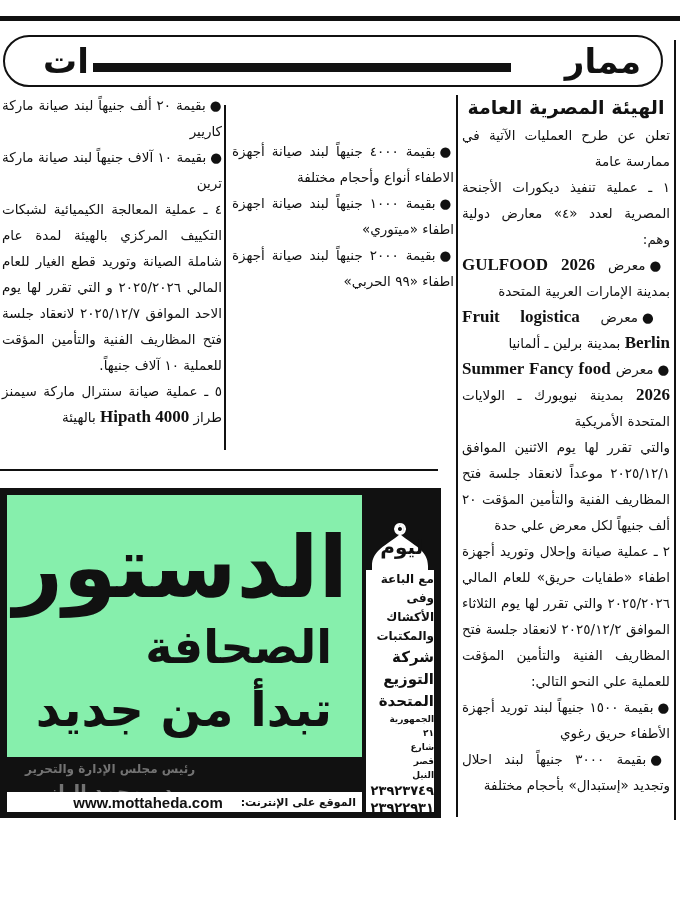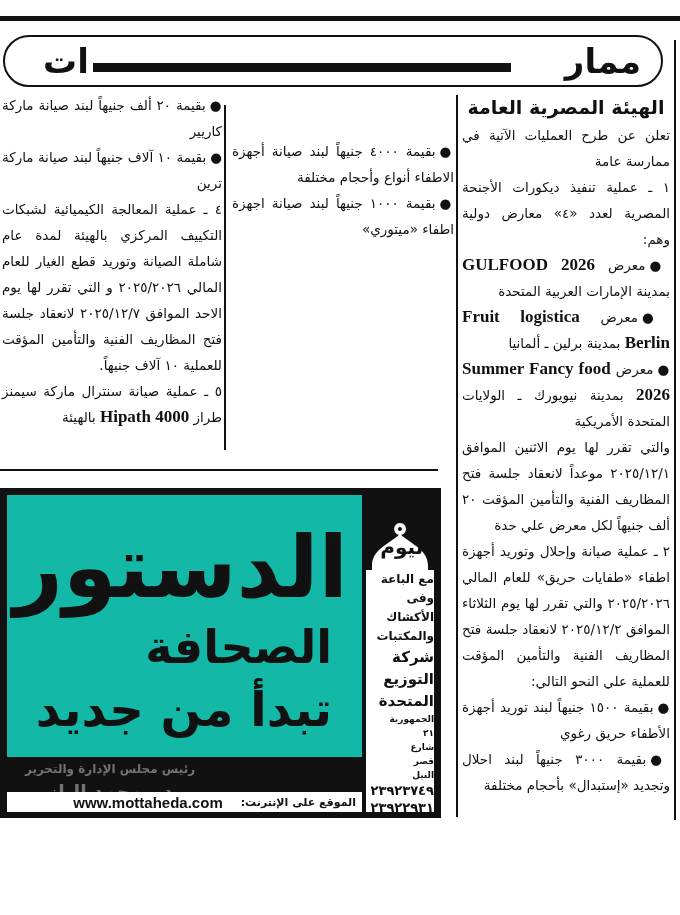--- a/index.html
+++ b/index.html
@@ -16,21 +16,21 @@
   .col-mid { left:232px; top:98px; width:222px;margin-top:40px; }
   .col-left { left:2px; top:92px; width:220px; }
   .rule-v1 { position:absolute; left:456px; top:95px; width:2px; height:722px; background:#111; }
   .rule-v2 { position:absolute; left:224px; top:105px; width:2px; height:345px; background:#111; }
   .rule-h-ad { position:absolute; left:0; top:469px; width:438px; height:2px; background:#111; }
   .org-title { font-size:19px; font-weight:bold; line-height:30px; text-align:center; }
   .bullet::before { content:"●"; margin-left:4px; }
   .latin { font-family:"Liberation Serif", serif; font-weight:bold; font-size:17px; direction:ltr; unicode-bidi:embed; }
   
   .ad { position:absolute; left:0; top:488px; width:441px; height:330px; background:#111; }
-  .ad-main { position:absolute; left:7px; top:7px; width:355px; height:262px; background:#14b8a6; direction:rtl; }
+  .ad-main { position:absolute; left:7px; top:7px; width:355px; height:262px; background:#86efac; direction:rtl; }
   .ad-logo { position:absolute; right:14px; top:22px; font-size:86px; font-weight:bold; line-height:100px; letter-spacing:-2px; color:#111; }
   .ad-tag1 { position:absolute; right:30px; top:124px; font-size:46px; font-weight:bold; line-height:56px; }
   .ad-tag2 { position:absolute; right:30px; top:184px; font-size:48px; font-weight:bold; line-height:60px; }
   .ad-editor { position:absolute; left:20px; top:272px; width:180px; direction:rtl; color:#737373; text-align:center; }
   .ad-editor-title { font-size:12px; font-weight:bold; line-height:18px; }
   .ad-editor-name { font-size:19px; font-weight:bold; line-height:26px; letter-spacing:2px; }
   .ad-url-bar { position:absolute; left:7px; top:304px; width:355px; height:20px; background:#fff; direction:rtl; display:flex; align-items:center; justify-content:flex-start; padding:0 6px; box-sizing:border-box; gap:6px; }
   .ad-url-label { font-size:11px; font-weight:bold;margin-left:12px; }
   .ad-url { font-family:"Liberation Sans", sans-serif; font-weight:bold; font-size:15px; direction:ltr; }
   .ad-side { position:absolute; left:366px; top:82px; width:68px; height:242px; background:#fff; direction:rtl; text-align:right; }
@@ -68,20 +68,21 @@
   <p class="bullet"><span>معرض</span> <span class="latin">Summer Fancy food 2026</span> <span>بمدينة نيويورك ـ الولايات المتحدة الأمريكية</span></p>
   <p>والتي تقرر لها يوم الاثنين الموافق ٢٠٢٥/١٢/١ موعداً لانعقاد جلسة فتح المظاريف الفنية والتأمين المؤقت ٢٠ ألف جنيهاً لكل معرض علي حدة</p>
   <p>٢ ـ عملية صيانة وإحلال وتوريد أجهزة اطفاء «طفايات حريق» للعام المالي ٢٠٢٥/٢٠٢٦ والتي تقرر لها يوم الثلاثاء الموافق ٢٠٢٥/١٢/٢ لانعقاد جلسة فتح المظاريف الفنية والتأمين المؤقت للعملية علي النحو التالي:</p>
   <p class="bullet">بقيمة ١٥٠٠ جنيهاً لبند توريد أجهزة الأطفاء حريق رغوي</p>
   <p class="bullet">بقيمة ٣٠٠٠ جنيهاً لبند احلال وتجديد «إستبدال» بأحجام مختلفة</p>
 </div>
 
 <div class="col col-mid">
   <p class="bullet">بقيمة ٤٠٠٠ جنيهاً لبند صيانة أجهزة الاطفاء أنواع وأحجام مختلفة</p>
   <p class="bullet">بقيمة ١٠٠٠ جنيهاً لبند صيانة اجهزة اطفاء «ميتوري»</p>
+  <p class="bullet">بقيمة ٢٠٠٠ جنيهاً لبند صيانة أجهزة اطفاء «٩٩ الحربي»</p>
 </div>
 
 <div class="col col-left">
   <p class="bullet">بقيمة ٢٠ ألف جنيهاً لبند صيانة ماركة كاريير</p>
   <p class="bullet">بقيمة ١٠ آلاف جنيهاً لبند صيانة ماركة ترين</p>
   <p>٤ ـ عملية المعالجة الكيميائية لشبكات التكييف المركزي بالهيئة لمدة عام شاملة الصيانة وتوريد قطع الغيار للعام المالي ٢٠٢٥/٢٠٢٦ و التي تقرر لها يوم الاحد الموافق ٢٠٢٥/١٢/٧ لانعقاد جلسة فتح المظاريف الفنية والتأمين المؤقت للعملية ١٠ آلاف جنيهاً.</p>
   <p><span>٥ ـ عملية صيانة سنترال ماركة سيمنز طراز</span> <span class="latin">Hipath 4000</span> <span>بالهيئة</span></p>
 </div>
 
 <div class="ad">

